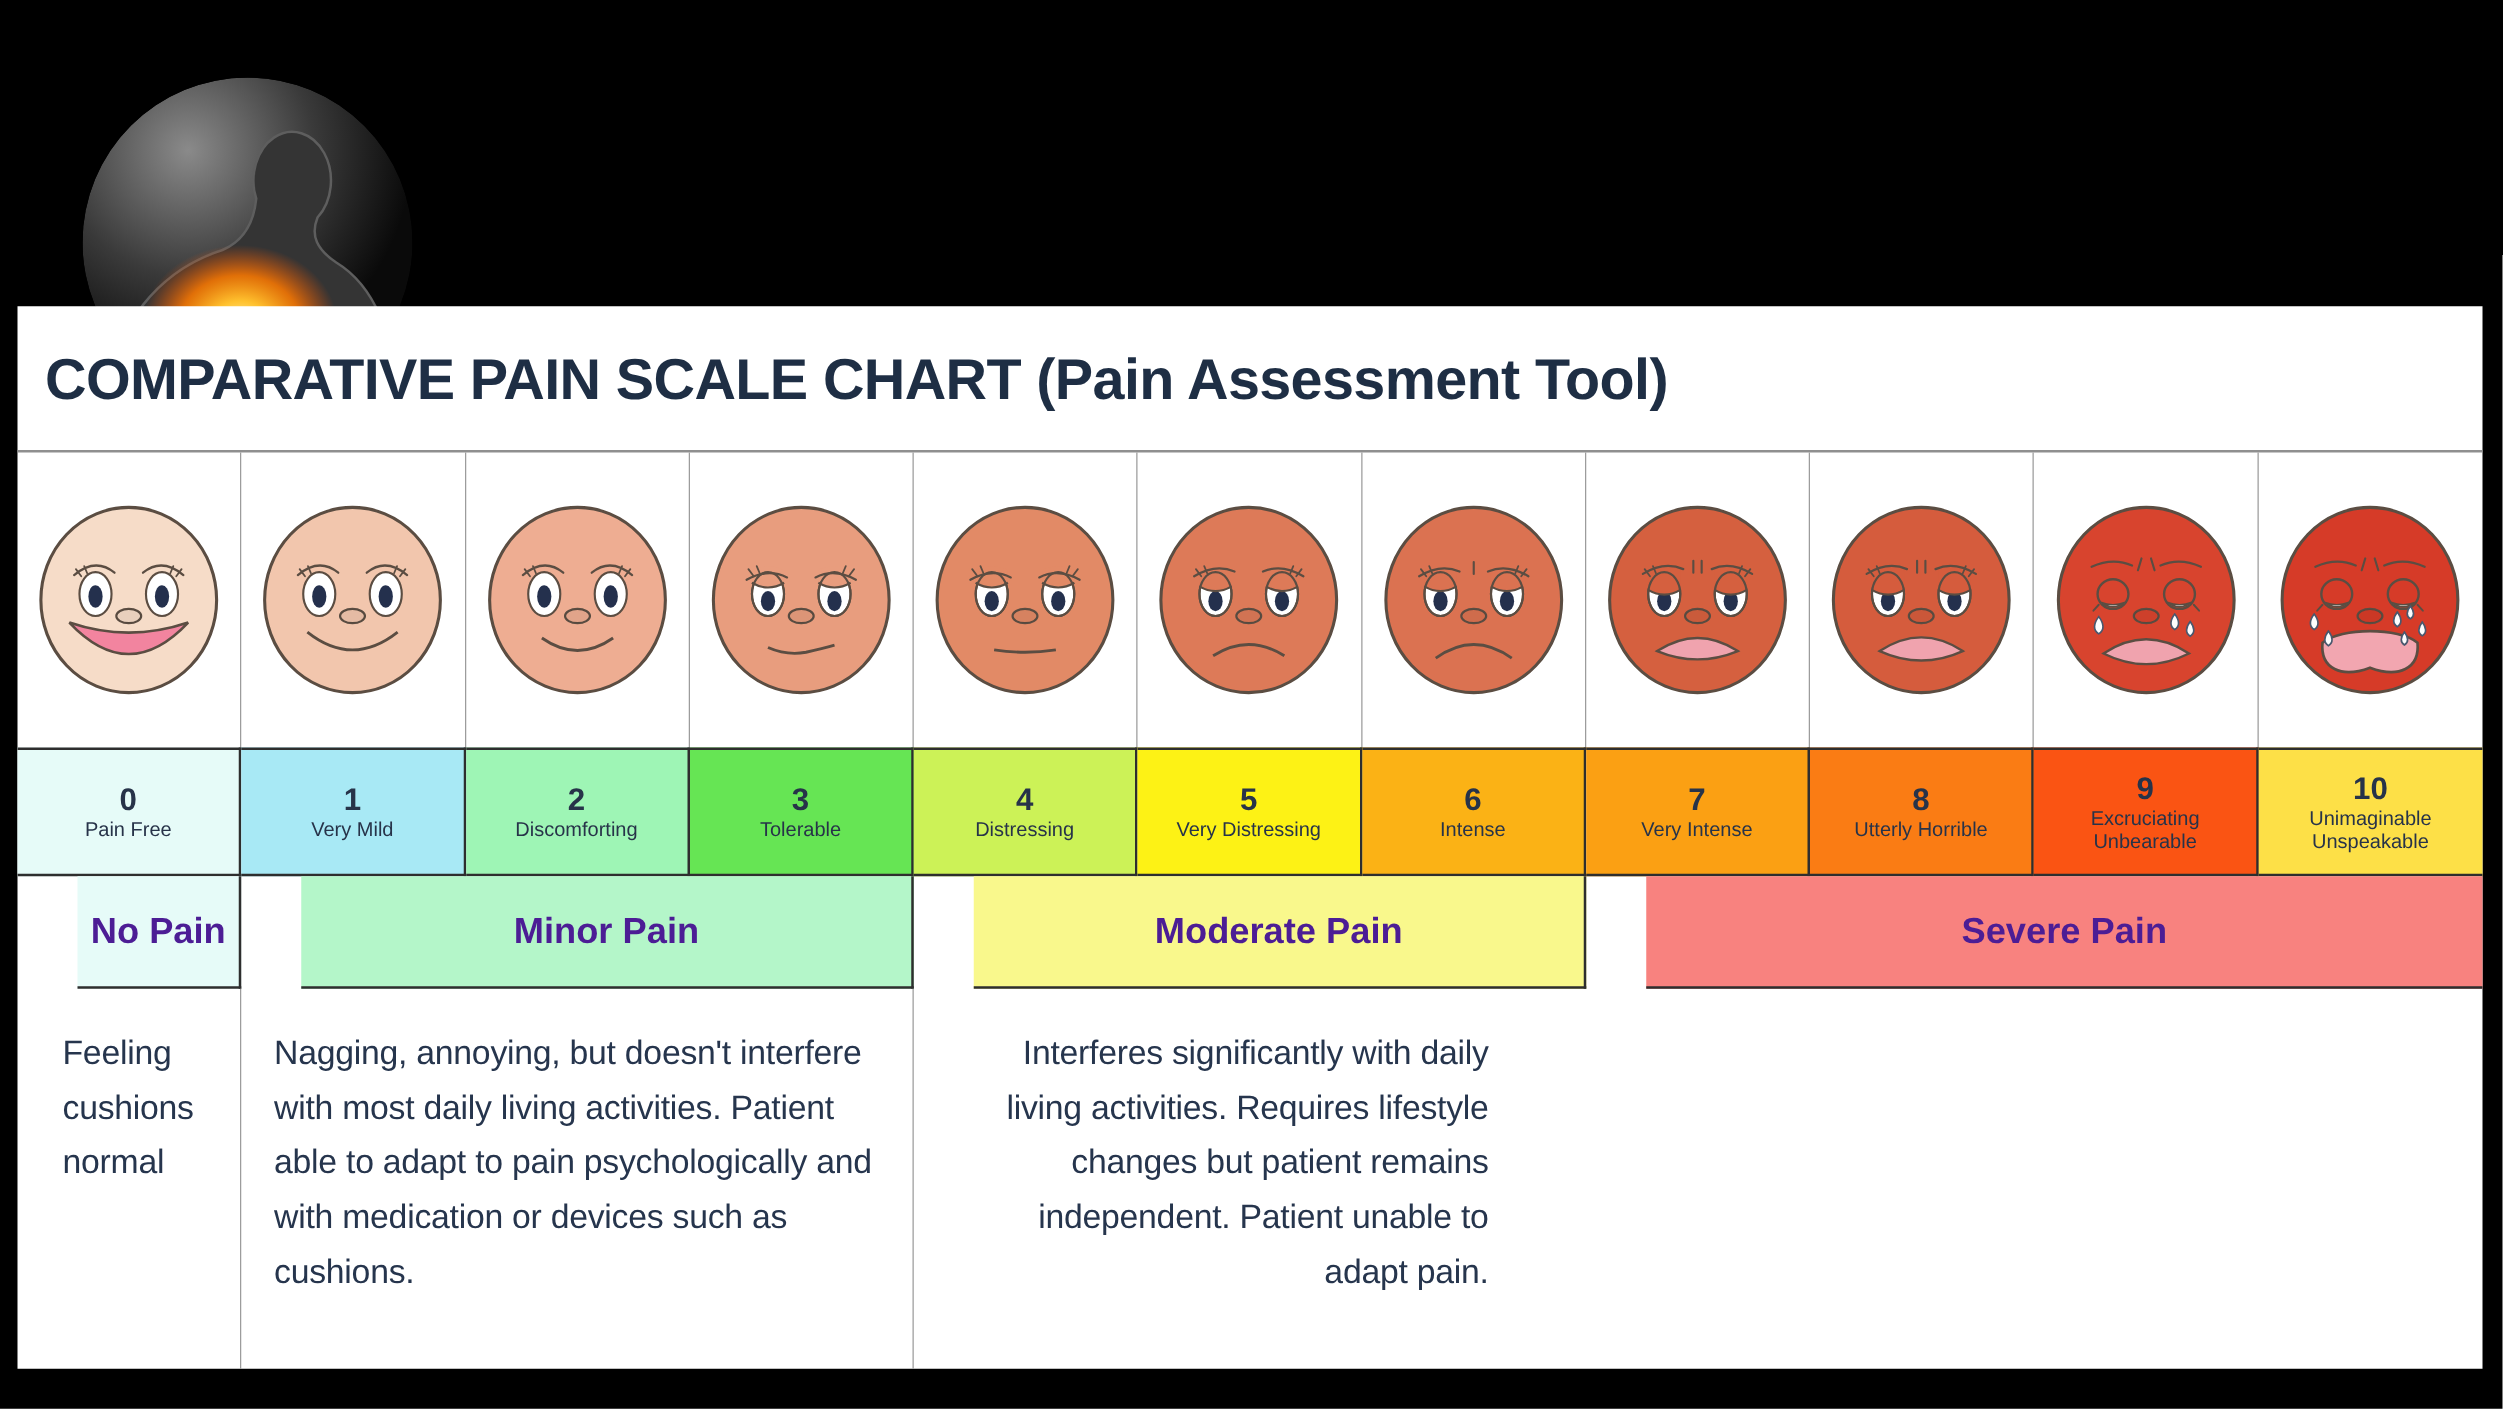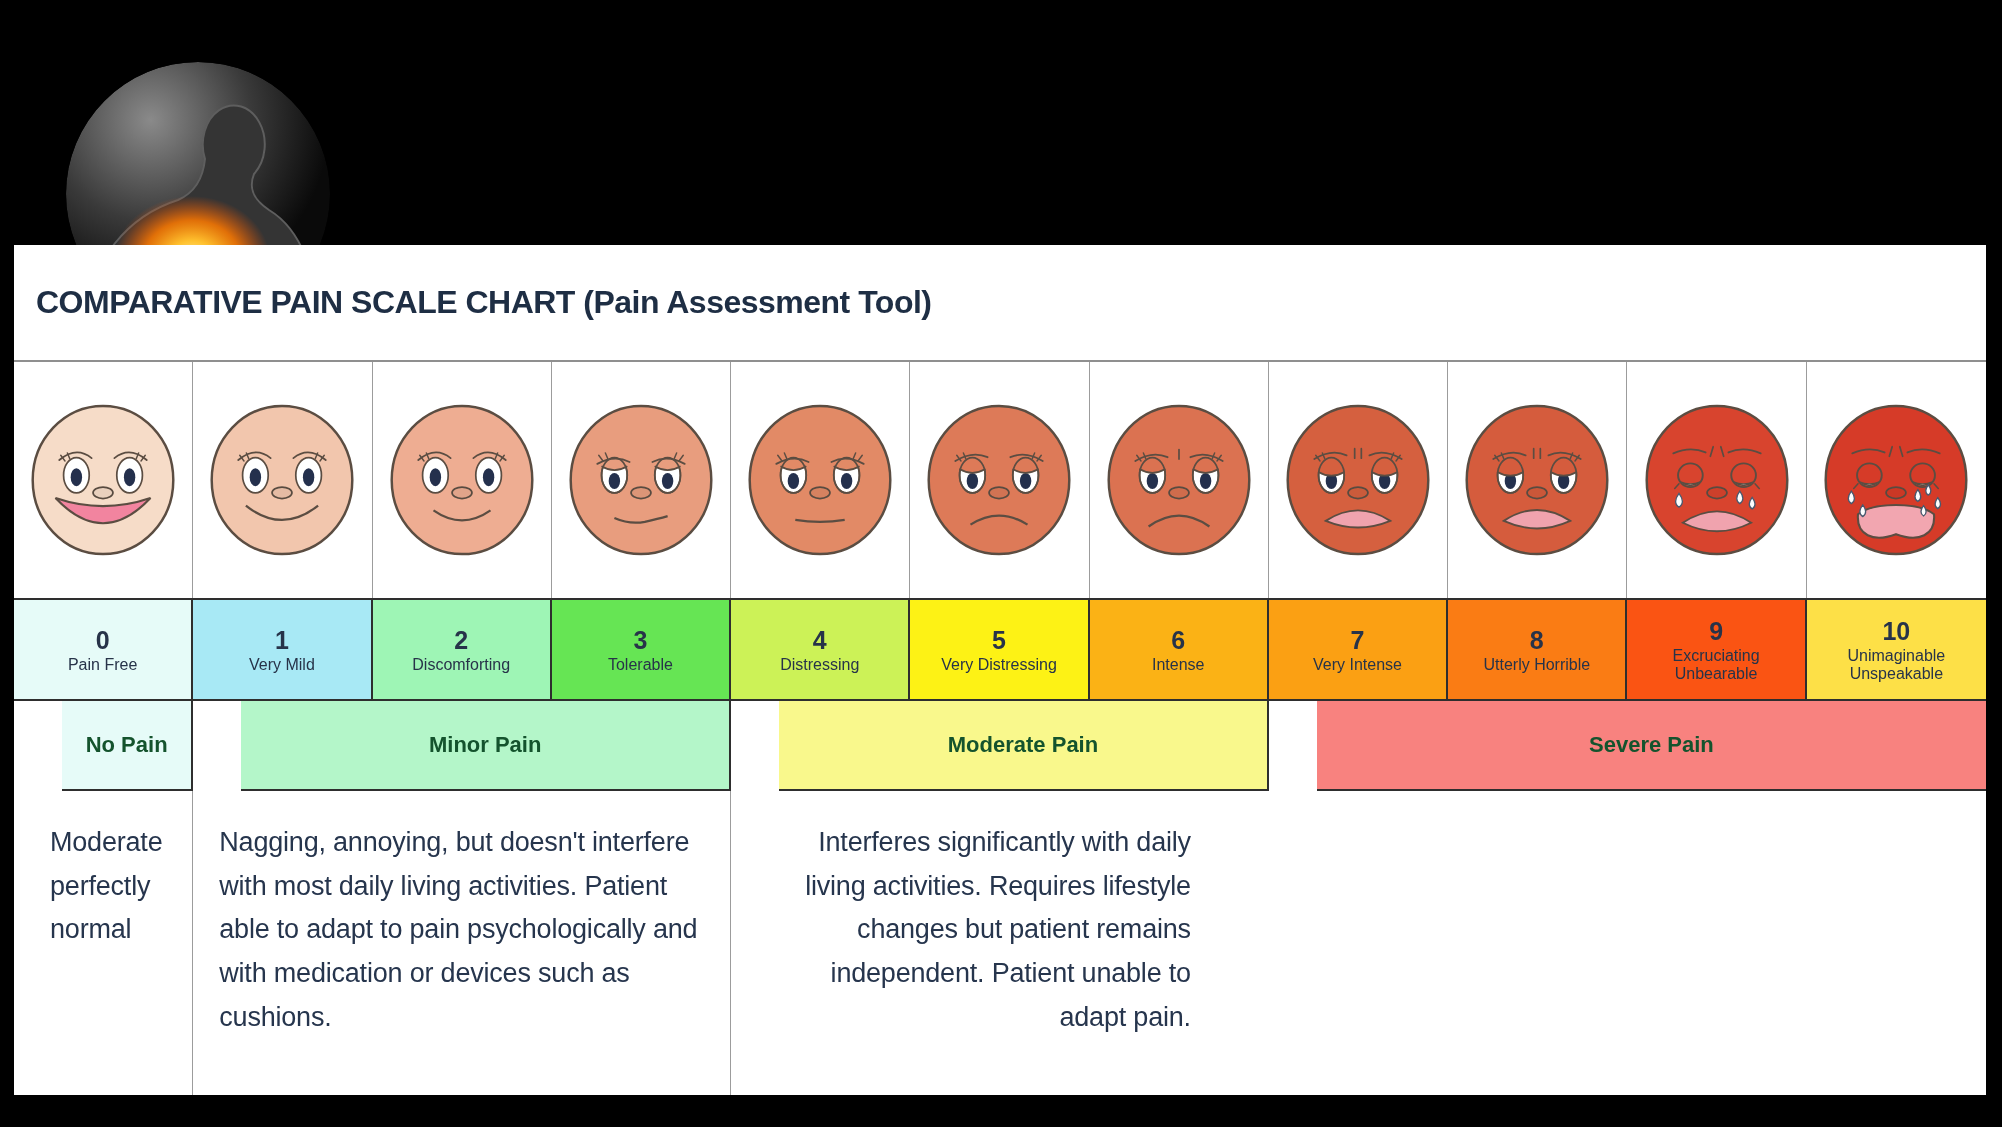--- a/index.html
+++ b/index.html
@@ -13,39 +13,39 @@
   }
   .panel{
     position:absolute;left:14px;top:245px;width:1972px;height:850px;
     background:#fff;z-index:2;display:flex;flex-direction:column;
   }
   .title-row{
     height:117px;flex:0 0 117px;display:flex;align-items:center;
     padding-left:22px;border-bottom:2px solid #8f8f8f;box-sizing:border-box;
   }
   .title-row h1{
-    margin:0;font-size:32px;font-weight:700;color:#1e2e44;letter-spacing:-0.5px;
+    margin:0;font-size:46px;font-weight:700;color:#1e2e44;letter-spacing:-0.5px;
   }
   .faces-row{height:236px;flex:0 0 236px;display:grid;grid-template-columns:repeat(11,1fr);}
   .face-cell{display:flex;align-items:center;justify-content:center;border-right:1.5px solid #9c9c9c;box-sizing:border-box;}
   .face-cell:last-child{border-right:none;}
   .labels-row{height:103px;flex:0 0 103px;display:grid;grid-template-columns:repeat(11,1fr);}
   .label-cell{
     display:flex;flex-direction:column;align-items:center;justify-content:center;
     border-top:2.5px solid #2e2e2e;border-bottom:2.5px solid #2e2e2e;border-right:2.5px solid #2e2e2e;
     box-sizing:border-box;text-align:center;color:#273349;
   }
   .label-cell:last-child{border-right:none;}
   .label-value{font-size:25px;font-weight:700;line-height:1.25;}
   .label-name{font-size:16px;font-weight:400;line-height:1.12;max-width:132px;}
   .category-row{height:90px;flex:0 0 90px;display:grid;grid-template-columns:repeat(11,1fr);}
   .category-cell{
     display:flex;align-items:center;justify-content:center;
     border-bottom:2.5px solid #2e2e2e;border-right:2.5px solid #2e2e2e;box-sizing:border-box;
-    font-size:22px;font-weight:700;color:#14532d;margin-left:48px;
+    font-size:29px;font-weight:700;color:#4c1d95;margin-left:48px;
   }
   .category-cell:last-child{border-right:none;}
   .desc-row{flex:1;display:grid;grid-template-columns:repeat(11,1fr);}
   .desc-cell{
     border-right:1.5px solid #9c9c9c;box-sizing:border-box;
     font-size:27px;line-height:1.62;color:#26354d;letter-spacing:-0.2px;
   }
   .desc-cell:last-child{border-right:none;}
   .desc-cell.d0{padding:30px 8px 0 36px;}
   .desc-cell.d1{padding:30px 18px 0 26px;}
@@ -368,17 +368,17 @@
         <div class="label-name">Unimaginable Unspeakable</div>
       </div>
     </div>
   <div class="category-row" id="categoryRow">
       <div class="category-cell" style="grid-column: span 1; background: rgb(230, 251, 248);">No Pain</div>
       <div class="category-cell" style="grid-column: span 3; background: rgb(180, 246, 201);">Minor Pain</div>
       <div class="category-cell" style="grid-column: span 3; background: rgb(249, 248, 140);">Moderate Pain</div>
       <div class="category-cell" style="grid-column: span 4; background: rgb(248, 130, 127);">Severe Pain</div>
     </div>
   <div class="desc-row" id="descRow">
-      <div class="desc-cell d0" style="grid-column: span 1;">Moderate perfectly normal</div>
+      <div class="desc-cell d0" style="grid-column: span 1;">Feeling cushions normal</div>
       <div class="desc-cell d1" style="grid-column: span 3;">Nagging, annoying, but doesn't interfere with most daily living activities. Patient able to adapt to pain psychologically and  with medication or devices such as cushions.</div>
       <div class="desc-cell d2" style="grid-column: span 3; text-align: right;">Interferes significantly with daily living activities. Requires lifestyle changes but patient remains independent. Patient unable to adapt pain.</div>
     </div>
 </div>
 
 </body></html>

